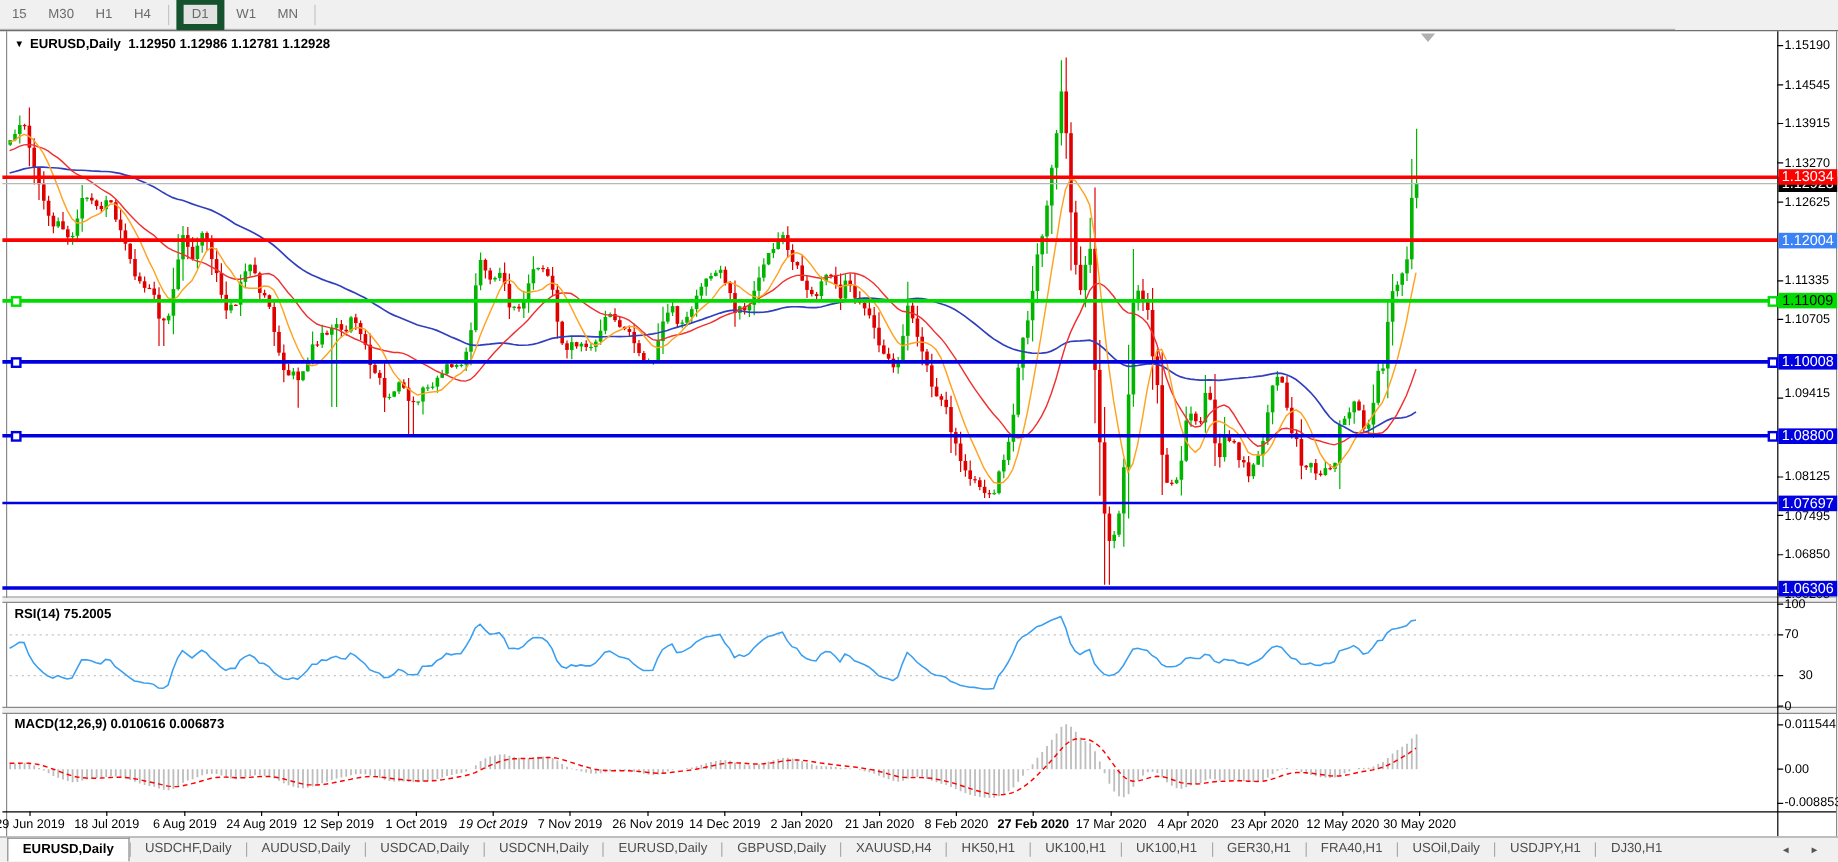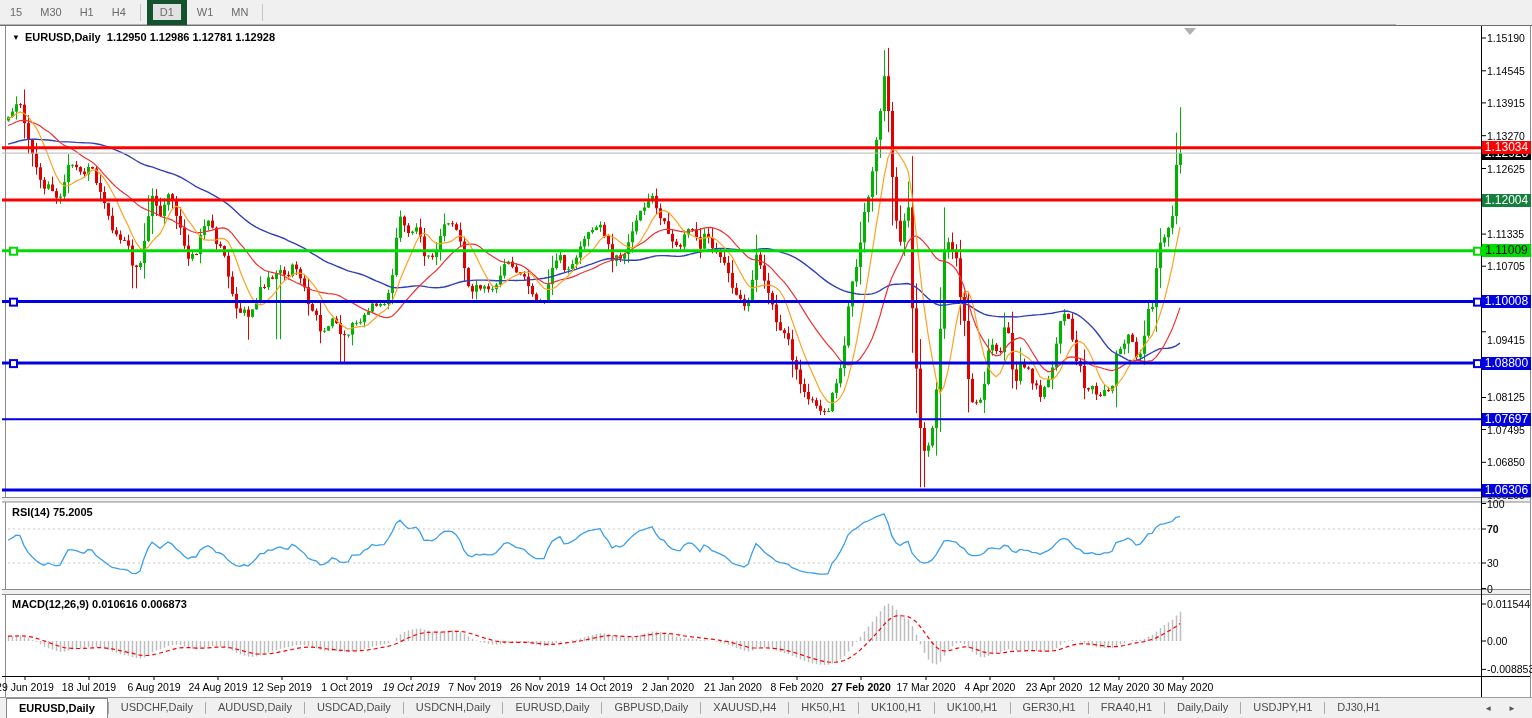--- a/index.html
+++ b/index.html
@@ -1026,54 +1026,54 @@
 <div class="overlay pane-label" style="left:12px;top:598px;">MACD(12,26,9) 0.010616 0.006873</div>
 
 <div id="axis-labels">
     <div class="axis-label" style="top: 32px;">1.15190</div>
     <div class="axis-label" style="top: 65px;">1.14545</div>
     <div class="axis-label" style="top: 97px;">1.13915</div>
     <div class="axis-label" style="top: 130px;">1.13270</div>
     <div class="axis-label" style="top: 163px;">1.12625</div>
     <div class="axis-label" style="top: 228px;">1.11335</div>
     <div class="axis-label" style="top: 260px;">1.10705</div>
-    <div class="axis-label" style="top: 334px;">1.09415</div>
+    <div class="axis-label" style="top: 322px;">1.09415</div>
     <div class="axis-label" style="top: 391px; text-align: right;">1.08125</div>
     <div class="axis-label" style="top: 424px;">1.07495</div>
     <div class="axis-label" style="top: 456px;">1.06850</div>
     <div class="axis-label" style="top: 489px;">1.06205</div>
     <div class="axis-label" style="top: 498px;">100</div>
-    <div class="axis-label" style="top: 523px; font-weight: bold;">70</div>
-    <div class="axis-label" style="top: 557px;">30</div>
+    <div class="axis-label" style="top: 523px;">70</div>
+    <div class="axis-label" style="top: 557px; margin-left: 12px;">30</div>
     <div class="axis-label" style="top: 583px;">0</div>
     <div class="axis-label" style="top: 598px;">0.011544</div>
     <div class="axis-label" style="top: 635px;">0.00</div>
     <div class="axis-label" style="top: 663px;">-0.008853</div>
   </div>
 <div id="badges">
     <div class="badge" style="background: rgb(0, 0, 0); color: rgb(255, 255, 255); top: 147px; z-index: 3;">1.12928</div>
     <div class="badge" style="background: rgb(255, 0, 0); color: rgb(255, 255, 255); top: 141px; z-index: 4;">1.13034</div>
-    <div class="badge" style="background: #15803d; color: rgb(255, 255, 255); top: 194px; z-index: 4;">1.12004</div>
+    <div class="badge" style="background: #3b82f6; color: rgb(255, 255, 255); top: 194px; z-index: 4;">1.12004</div>
     <div class="badge" style="background: rgb(0, 220, 0); color: rgb(0, 0, 0); top: 244px; z-index: 4;">1.11009</div>
     <div class="badge" style="background: rgb(0, 0, 224); color: rgb(255, 255, 255); top: 295px; z-index: 4;">1.10008</div>
     <div class="badge" style="background: rgb(0, 0, 224); color: rgb(255, 255, 255); top: 357px; z-index: 4;">1.08800</div>
     <div class="badge" style="background: rgb(0, 0, 224); color: rgb(255, 255, 255); top: 413px; z-index: 4;">1.07697</div>
     <div class="badge" style="background: rgb(0, 0, 224); color: rgb(255, 255, 255); top: 484px; z-index: 4;">1.06306</div>
   </div>
 <div id="date-labels">
     <div class="date-label" style="left: 25px; top: 681px;">29 Jun 2019</div>
     <div class="date-label" style="left: 89px; top: 681px;">18 Jul 2019</div>
     <div class="date-label" style="left: 154px; top: 681px;">6 Aug 2019</div>
     <div class="date-label" style="left: 218px; top: 681px;">24 Aug 2019</div>
     <div class="date-label" style="left: 282px; top: 681px;">12 Sep 2019</div>
     <div class="date-label" style="left: 347px; top: 681px;">1 Oct 2019</div>
     <div class="date-label" style="left: 411px; top: 681px; font-style: italic;">19 Oct 2019</div>
     <div class="date-label" style="left: 475px; top: 681px;">7 Nov 2019</div>
     <div class="date-label" style="left: 540px; top: 681px;">26 Nov 2019</div>
-    <div class="date-label" style="left: 604px; top: 681px;">14 Oct 2019</div>
+    <div class="date-label" style="left: 604px; top: 681px;">14 Dec 2019</div>
     <div class="date-label" style="left: 668px; top: 681px;">2 Jan 2020</div>
     <div class="date-label" style="left: 733px; top: 681px;">21 Jan 2020</div>
     <div class="date-label" style="left: 797px; top: 681px;">8 Feb 2020</div>
     <div class="date-label" style="left: 861px; top: 681px; font-weight: bold;">27 Feb 2020</div>
     <div class="date-label" style="left: 926px; top: 681px;">17 Mar 2020</div>
     <div class="date-label" style="left: 990px; top: 681px;">4 Apr 2020</div>
     <div class="date-label" style="left: 1054px; top: 681px;">23 Apr 2020</div>
     <div class="date-label" style="left: 1119px; top: 681px;">12 May 2020</div>
     <div class="date-label" style="left: 1183px; top: 681px;">30 May 2020</div>
   </div>
@@ -1097,21 +1097,21 @@
     <div class="tab">HK50,H1</div>
     <div class="tab-sep"></div>
     <div class="tab">UK100,H1</div>
     <div class="tab-sep"></div>
     <div class="tab">UK100,H1</div>
     <div class="tab-sep"></div>
     <div class="tab">GER30,H1</div>
     <div class="tab-sep"></div>
     <div class="tab">FRA40,H1</div>
     <div class="tab-sep"></div>
-    <div class="tab">Daily,Daily</div>
+    <div class="tab">USOil,Daily</div>
     <div class="tab-sep"></div>
     <div class="tab">USDJPY,H1</div>
     <div class="tab-sep"></div>
     <div class="tab">DJ30,H1</div>
     <div class="tab-arrows">
       <div class="tab-arrow">◄</div>
       <div class="tab-arrow">►</div>
     </div>
   </div>
 

